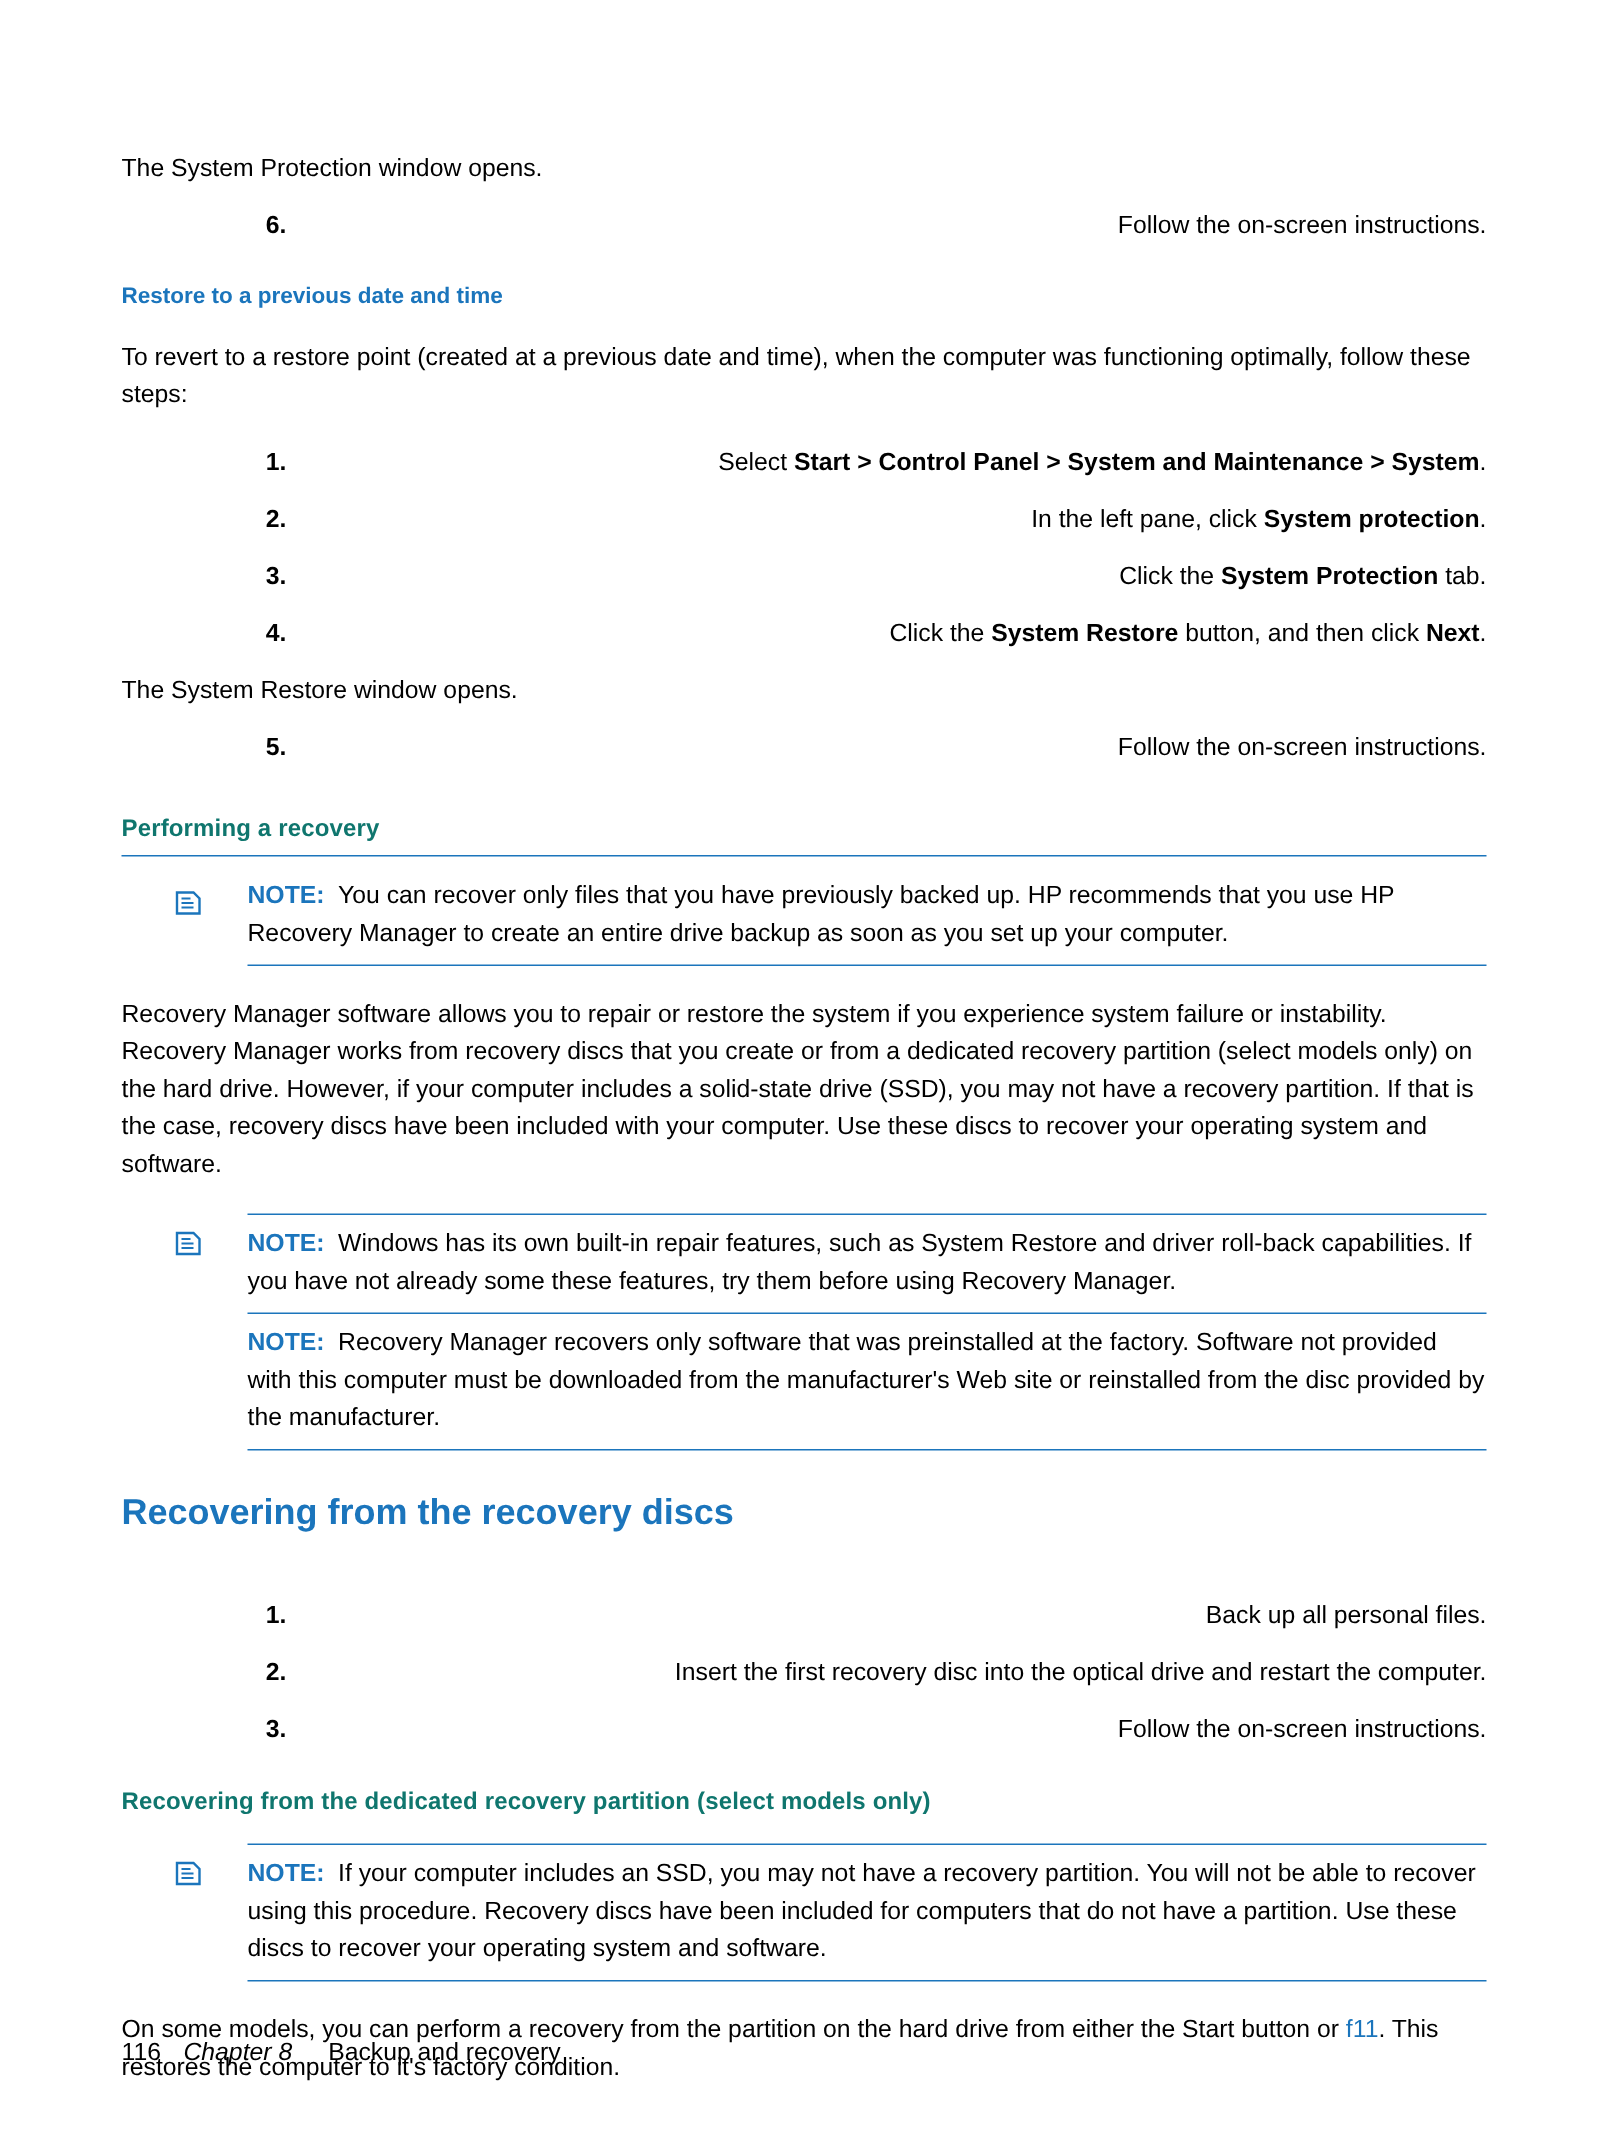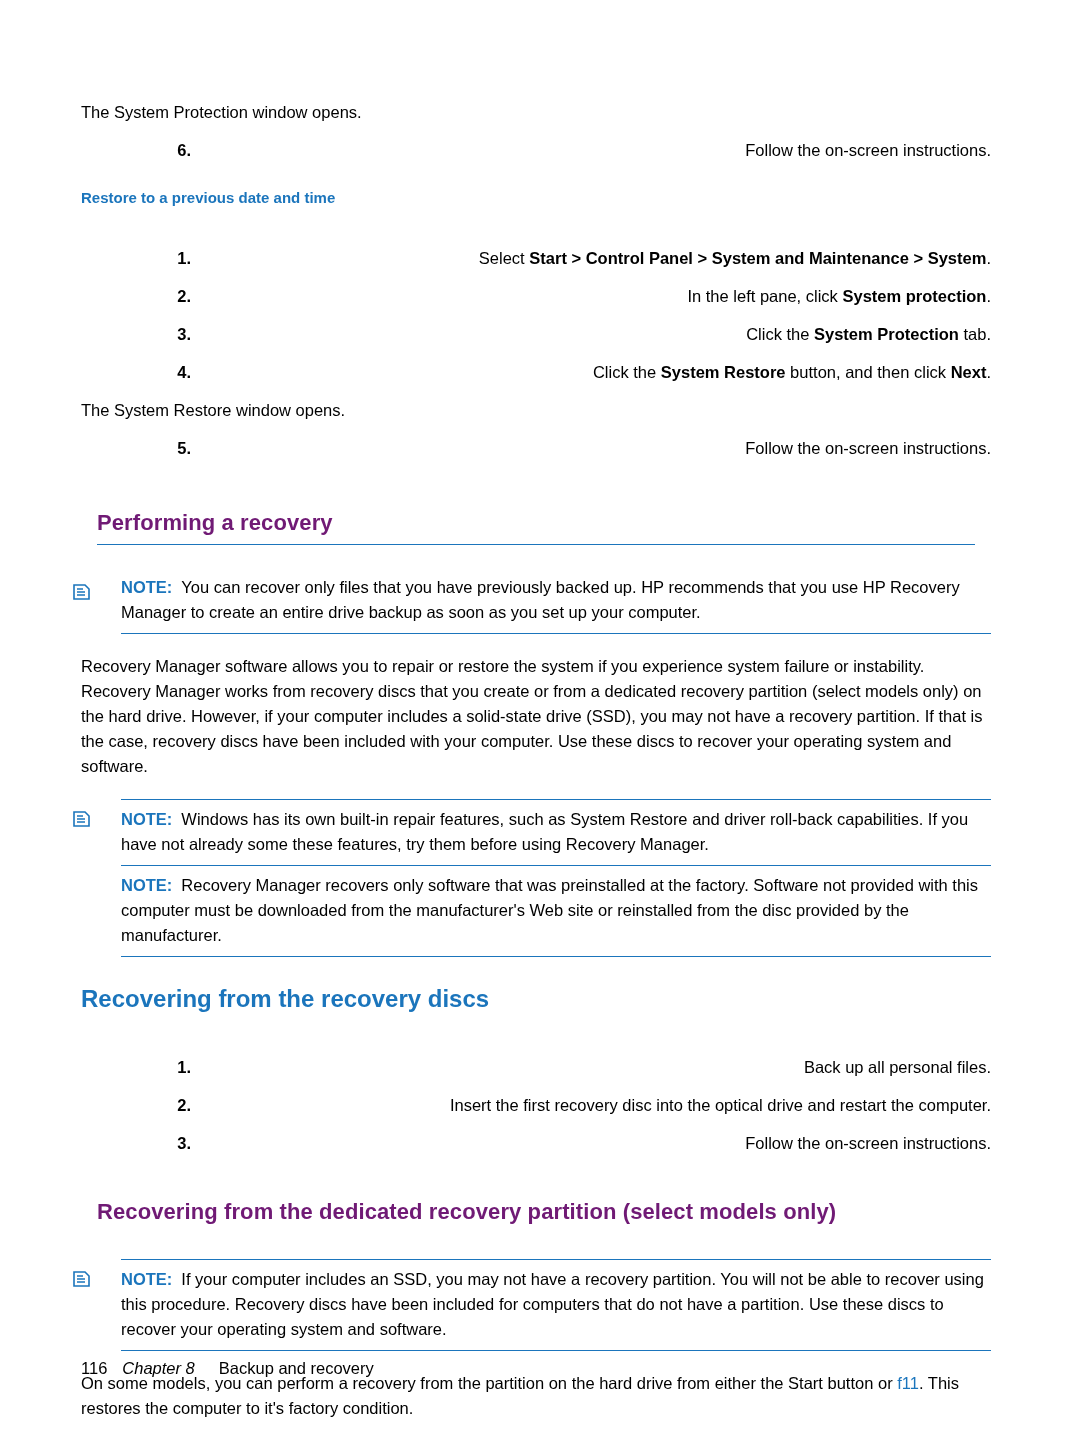--- a/index.html
+++ b/index.html
@@ -57,24 +57,24 @@
     width: 26px;
     text-align: right;
     font-weight: bold;
     font-size: 16.5px;
   }
   .li .txt { display: block; text-align: right; }
   b.strong { font-weight: bold; }
 
   
   h2.section-heading {
-    font-size: 22px;
-    color: #701a75;
-    font-weight: bold;
-    margin: 16px;
+    font-size: 16px;
+    color: #0f766e;
+    font-weight: bold;
+    margin: 0;
     padding: 0 0 8px 0;
     letter-spacing: 0.1px;
   }
   h2.section-heading.rule {
     border-bottom: 1px solid #1b75bc;
   }
   h3.sub-heading {
     font-size: 24px;
     color: #1b75bc;
     font-weight: bold;
@@ -85,21 +85,21 @@
     font-size: 15px;
     color: #1b75bc;
     font-weight: bold;
     margin: 0;
     padding: 0;
   }
 
   
   .note {
     position: relative;
-    margin-left: 40px;
+    margin-left: 84px;
     border-top: 1px solid #1b75bc;
     border-bottom: 1px solid #1b75bc;
     padding: 7px 0 8px 0;
     font-size: 16.5px;
     line-height: 25px;
   }
   .note.no-top { border-top: none; }
   .note .note-icon {
     position: absolute;
     left: -49px;
@@ -144,20 +144,21 @@
     <div class="li">
       <span class="num">6.</span>
       <span class="txt">Follow the on-screen instructions.</span>
     </div>
 
     <div class="block-gap-sm"></div>
 
     <h4 class="minor-heading indent">Restore to a previous date and time</h4>
     <div class="block-gap-md"></div>
 
+    <p class="body-text indent">To revert to a restore point (created at a previous date and time), when the computer was functioning optimally, follow these steps:</p>
     <div class="block-gap-md"></div>
 
     <div class="li">
       <span class="num">1.</span>
       <span class="txt"><span>Select </span><b class="strong">Start &gt; Control Panel &gt; System and Maintenance &gt; System</b><span>.</span></span>
     </div>
 
     <div class="li">
       <span class="num">2.</span>
       <span class="txt"><span>In the left pane, click </span><b class="strong">System protection</b><span>.</span></span>

